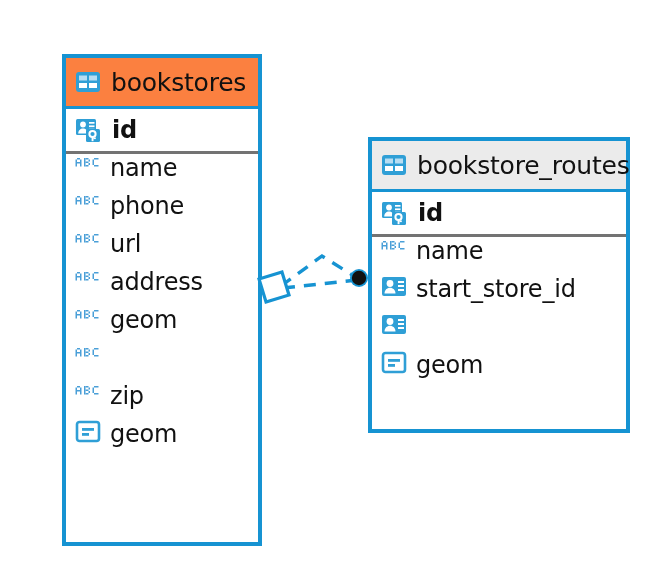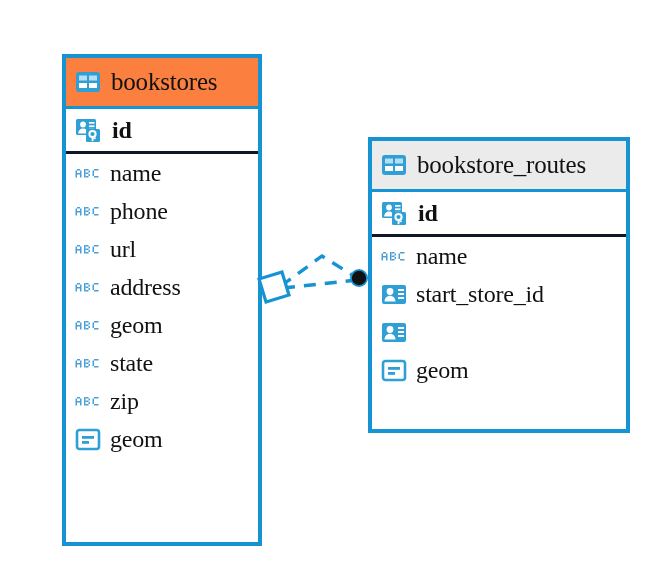--- a/index.html
+++ b/index.html
@@ -14,21 +14,20 @@
     overflow: hidden;
     font-family: "DejaVu Sans", "Liberation Sans", sans-serif;
   }
 
   
   .entity {
     position: absolute;
     border: 4px solid #1693d2;
     background: #ffffff;
     box-sizing: border-box;
-    font-family: Liberation Serif, serif;
   }
 
   .entity-header {
     display: flex;
     align-items: center;
     box-sizing: border-box;
     padding: 4px 8px 4px 9px;
     height: 48px;
   }
   .entity-header.orange { background: #fb8040; }
@@ -42,30 +41,29 @@
     letter-spacing: -0.2px;
   }
 
   .pk-row {
     display: flex;
     align-items: center;
     box-sizing: border-box;
     padding: 3px 8px 3px 9px;
     height: 48px;
     border-top: 3px solid #1693d2;
-    border-bottom: 3px solid #0f172a;
+    border-bottom: 3px solid #737373;
     background: #ffffff;
   }
   .pk-row .field-label {
     font-weight: bold;
   }
 
   .field-row {
     display: flex;
-    align-items: center;
     box-sizing: border-box;
     padding: 0 8px 0 9px;
     height: 38px;
     background: #ffffff;
   }
 
   .field-label {
     font-size: 24px;
     color: #111111;
     margin-left: 9px;
@@ -254,21 +252,20 @@
           <rect x="27" y="4" width="3" height="4"></rect>
             <rect x="21" y="8" width="6" height="3"></rect>
           <rect x="27" y="11" width="3" height="4"></rect>
             <rect x="21" y="15" width="6" height="3"></rect>
           <rect x="38" y="1" width="9" height="3"></rect>
             <rect x="35" y="4" width="3" height="11"></rect>
           <rect x="38" y="15" width="9" height="3"></rect>
         </g>
       </svg>
     </span>
-    <span class="field-label">state</span>
   </div>
 
   <div class="field-row">
     <span class="icon">
       <svg width="26" height="17" viewBox="0 0 52 20">
         <g fill="#4a9fd8">
           <rect x="1" y="4" width="3" height="14"></rect>
             <rect x="4" y="1" width="6" height="3"></rect>
           <rect x="10" y="4" width="3" height="14"></rect>
             <rect x="4" y="9" width="6" height="3"></rect>

